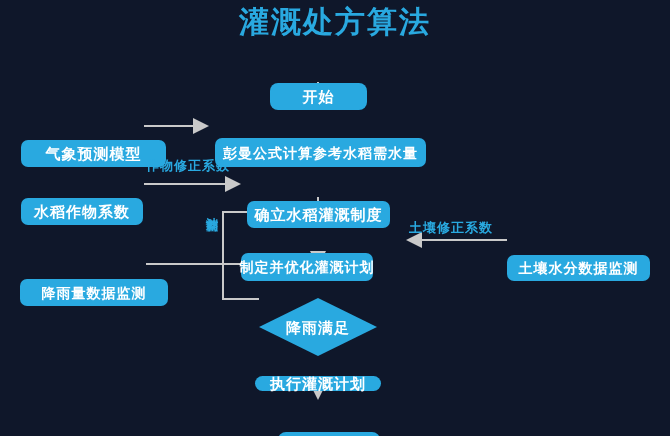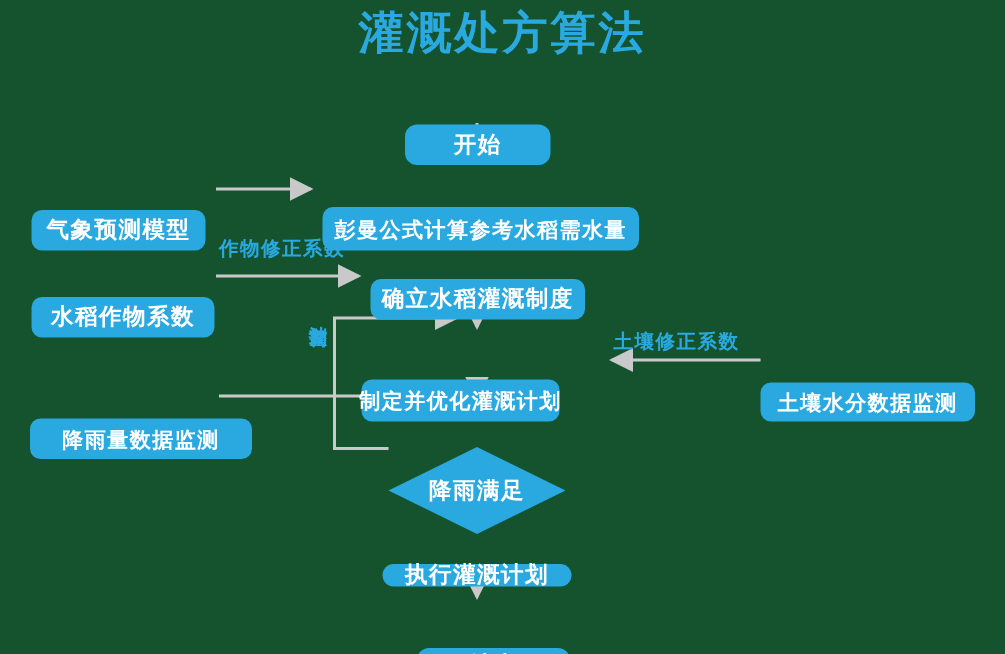--- a/index.html
+++ b/index.html
@@ -8,21 +8,21 @@
     --label:#29a9e0;
   }
   *{margin:0;padding:0;box-sizing:border-box;}
   body{
     font-family:"Liberation Sans","DejaVu Sans",sans-serif;
     background:#ffffff;
   }
   .canvas{
     position:relative;
     width:670px;height:436px;
-    background:#14532d;
+    background:#0f172a;
     overflow:hidden;
     padding-left:34px;
   }
   .title{
     position:absolute;
     left:0;top:2px;width:670px;
     text-align:center;
     font-size:30px;
     font-weight:bold;
     letter-spacing:2px;
@@ -110,25 +110,25 @@
 
     <path class="wire" d="M146 264 L304 264" marker-end="url(#ah)"></path>
 
     <path class="wire" d="M259 299 L223 299 L223 212 L304 212" marker-end="url(#ah)"></path>
   </svg>
 
   <div class="node" style="left:270px;top:55px;width:97px;height:27px;border-radius:8px;">开始</div>
 
   <div class="node small" style="left:215px;top:110px;width:211px;height:29px;">彭曼公式计算参考水稻需水量</div>
 
-  <div class="node" style="left:21px;top:112px;width:116px;height:27px;">气象预测模型</div>
+  <div class="node" style="left:21px;top:112px;width:145px;height:27px;">气象预测模型</div>
 
   <div class="node" style="left:21px;top:170px;width:122px;height:27px;">水稻作物系数</div>
 
-  <div class="node" style="left:247px;top:158px;width:143px;height:27px;">确立水稻灌溉制度</div>
+  <div class="node" style="left:247px;top:173px;width:143px;height:27px;">确立水稻灌溉制度</div>
 
   <div class="node small" style="left:241px;top:225px;width:132px;height:28px;">制定并优化灌溉计划</div>
 
   <div class="node small" style="left:507px;top:227px;width:143px;height:26px;">土壤水分数据监测</div>
 
   <div class="node small" style="left:20px;top:251px;width:148px;height:27px;">降雨量数据监测</div>
 
   <div class="node diamond" style="left:259px;top:270px;width:118px;height:58px;">降雨满足</div>
 
   <div class="node" style="left:255px;top:348px;width:126px;height:15px;border-radius:12px;">执行灌溉计划</div>

